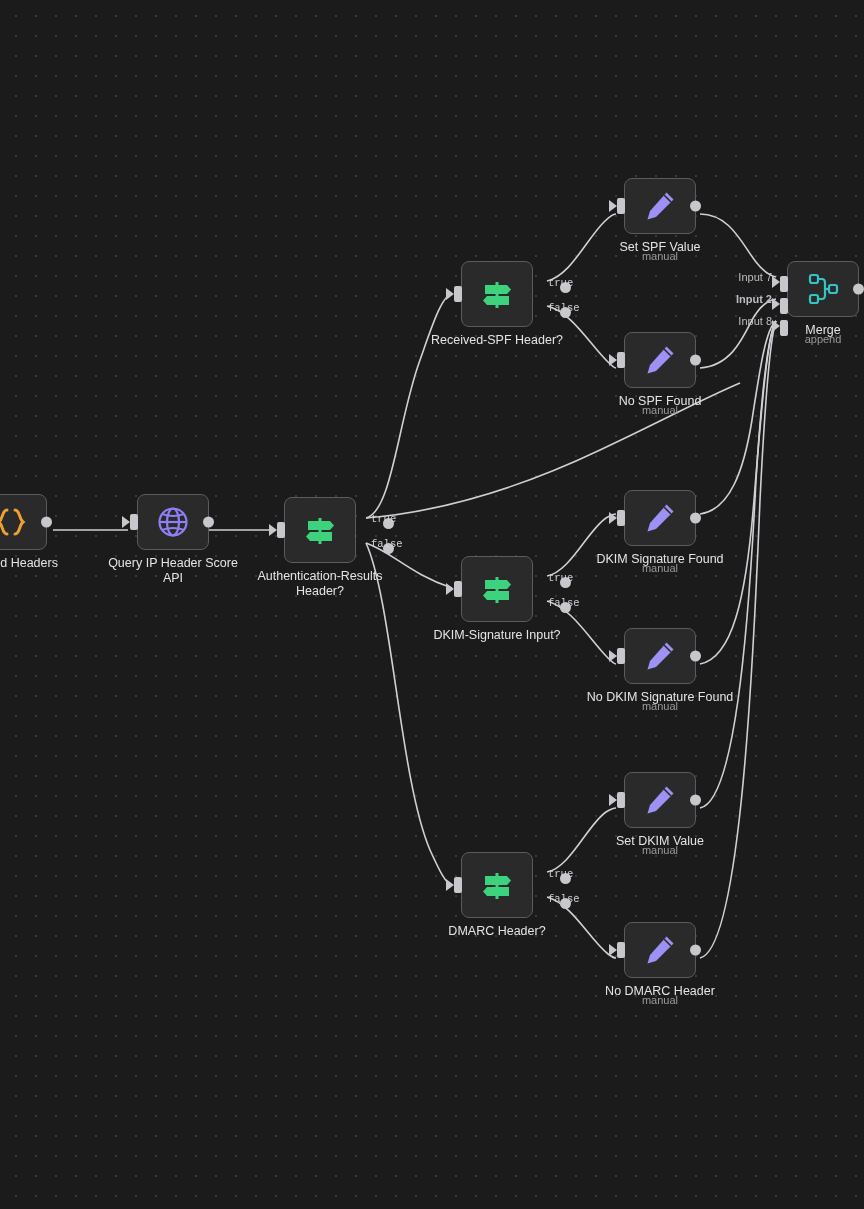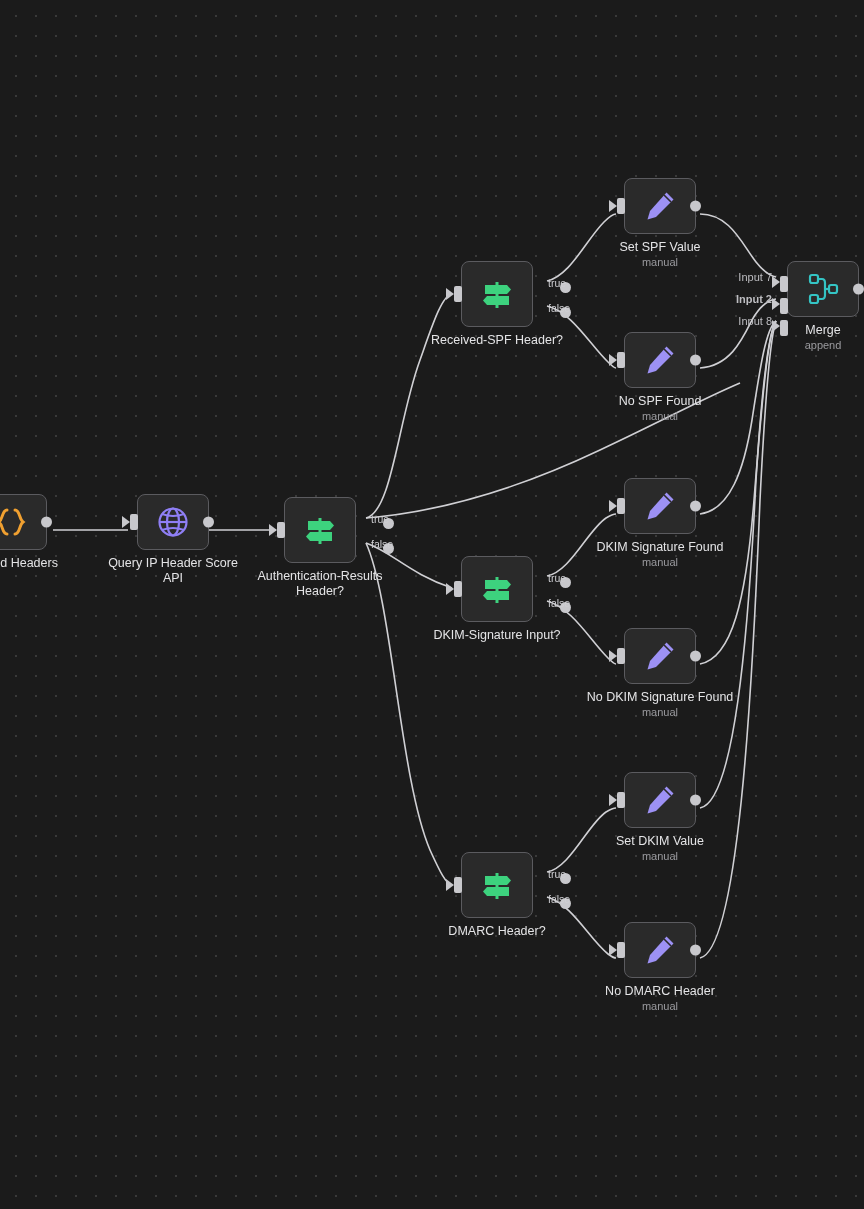--- a/index.html
+++ b/index.html
@@ -40,21 +40,21 @@
     line-height: 15px;
     text-align: center;
     white-space: nowrap;
   }
   .node-label.wrap { white-space: normal; width: 150px; }
   .node-sub {
     position: absolute;
     top: 100%;
     left: 50%;
     transform: translateX(-50%);
-    margin-top: 23px;
+    margin-top: 17px;
     color: #9a9a9e;
     font-size: 11px;
     text-align: center;
     white-space: nowrap;
   }
 
   
   .port-out {
     position: absolute;
     width: 11px; height: 11px;
@@ -64,20 +64,21 @@
     right: -6px;
     transform: translateY(-50%);
   }
   .port-out.t { top: 20px; transform: none; right: -39px; }
   .port-out.f { top: 45px; transform: none; right: -39px; }
   .branch-label {
     position: absolute;
     color: #cfcfd3;
     font-size: 10.5px;
     white-space: nowrap;
+    font-family: Liberation Mono, monospace;
   }
   .port-in {
     position: absolute;
     left: -8px; top: 50%;
     transform: translateY(-50%);
     width: 8px; height: 16px;
     background: #c8c8cc;
     border-radius: 2px;
   }
   .arrow-in {
@@ -240,21 +241,21 @@
       <path d="M8 11 H30 L34 15.5 L30 20 H8 Z" fill="#3dd27e"></path>
       <path d="M32 22 H10 L6 26.5 L10 31 H32 Z" fill="#3dd27e"></path>
     </svg>
     <div class="port-out t"></div>
     <div class="branch-label" style="left:86px; top:15px;">true</div>
     <div class="port-out f"></div>
     <div class="branch-label" style="left:86px; top:40px;">false</div>
     <div class="node-label">DKIM-Signature Input?</div>
   </div>
 
-  <div class="node" style="left:624px; top:478px;">
+  <div class="node" style="left:624px; top:490px;">
     <div class="arrow-in"></div>
     <div class="port-in"></div>
     <svg class="icon" width="36" height="36" viewBox="0 0 36 36">
       <path d="M24.5 4.5 L31.5 11.5 L14 29 L5.5 31.5 L8 23 Z" fill="#9d91f5"></path>
       <path d="M22 7 L29 14" stroke="#2a2a2a" stroke-width="1.6"></path>
     </svg>
     <div class="port-out"></div>
     <div class="node-label">DKIM Signature Found</div>
     <div class="node-sub">manual</div>
   </div>

